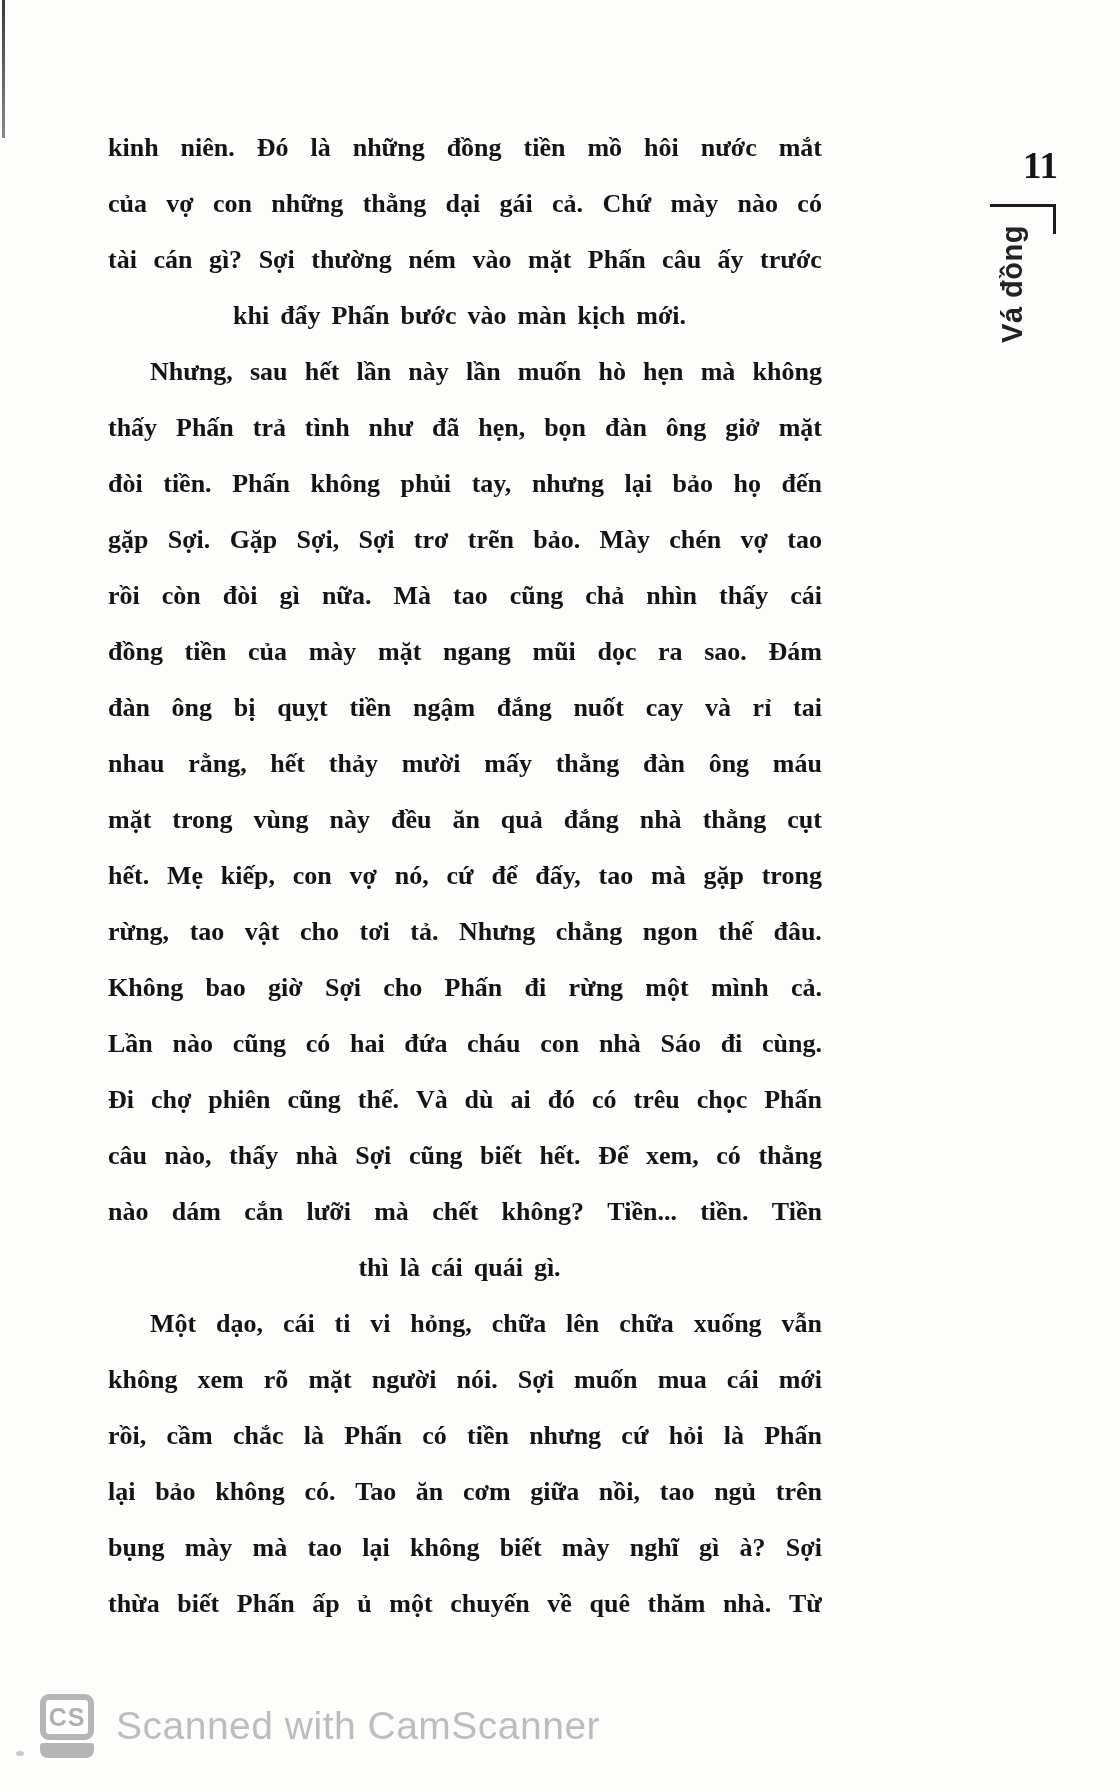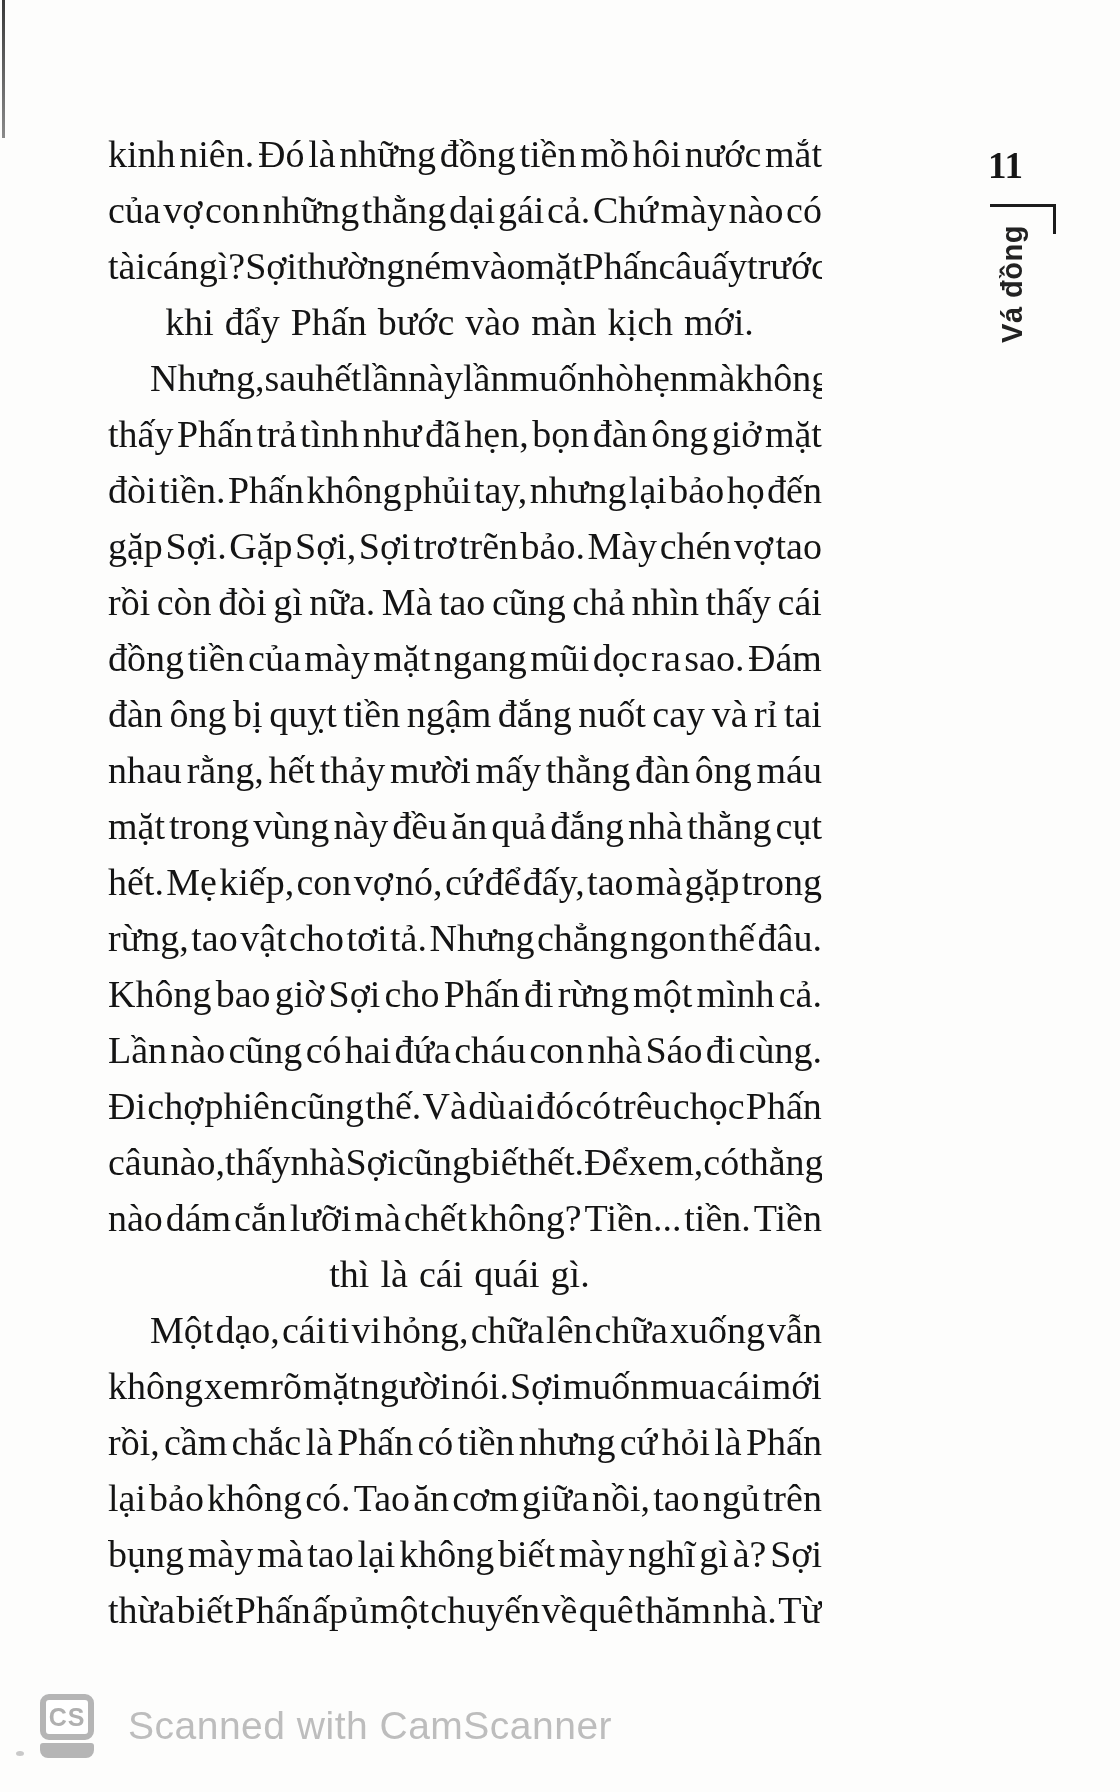--- a/index.html
+++ b/index.html
@@ -18,40 +18,40 @@
     background: linear-gradient(#3a3a3a, #8a8a8a);
   }
   .scan-dot {
     position: absolute; left: 16px; top: 1751px;
     width: 8px; height: 5px; border-radius: 50%;
     background: #c9c9c9;
   }
 
   
   .text-block {
-    position: absolute; left: 108px; top: 126px;
+    position: absolute; left: 108px; top: 120px;
     width: 714px;
     color: #141414;
-    font-size: 38px; font-weight: 400;
+    font-size: 26px; font-weight: 700;
   }
   .para + .para { }
   .line {
     display: flex; height: 56px;
     overflow: hidden; white-space: pre;
   }
   .line span { line-height: 56px; }
   .line.fill { justify-content: space-between; }
   .line.end  { justify-content: center; }
   .line.end span { margin-right: 11px; }
   .para.indent .line:first-child { padding-left: 42px; }
 
   
   .page-number {
     position: absolute; left: 988px; top: 144px;
-    width: 70px; text-align: left;
+    width: 70px; text-align: right;
     font-size: 37px; font-weight: 700; color: #161616;
   }
   .header-rule {
     position: absolute; left: 990px; top: 204px;
     width: 66px; height: 3px; background: #1c1c1c;
   }
   .header-rule-tick {
     position: absolute; left: 1053px; top: 204px;
     width: 3px; height: 30px; background: #1c1c1c;
   }
@@ -61,21 +61,21 @@
     transform: rotate(-90deg); transform-origin: 0 0;
     font-family: "Liberation Sans", "DejaVu Sans", sans-serif;
     font-size: 29px; font-weight: 700; color: #222;
     letter-spacing: 0.5px; line-height: 36px;
     text-align: center; white-space: nowrap;
   }
 
   
   .watermark {
     position: absolute; left: 40px; top: 1694px;
-    display: flex; align-items: center; gap: 34px;
+    display: flex; align-items: center; gap: 22px;
   }
   .cs-logo { width: 54px; }
   .cs-logo .cs-box {
     box-sizing: border-box;
     width: 54px; height: 46px;
     border: 6px solid #b5b5b5; border-radius: 9px;
     background: #fff;
     display: flex; align-items: center; justify-content: center;
     font-family: "Liberation Sans", "DejaVu Sans", sans-serif;
     font-weight: 700; font-size: 25px; color: #b0b0b0;

